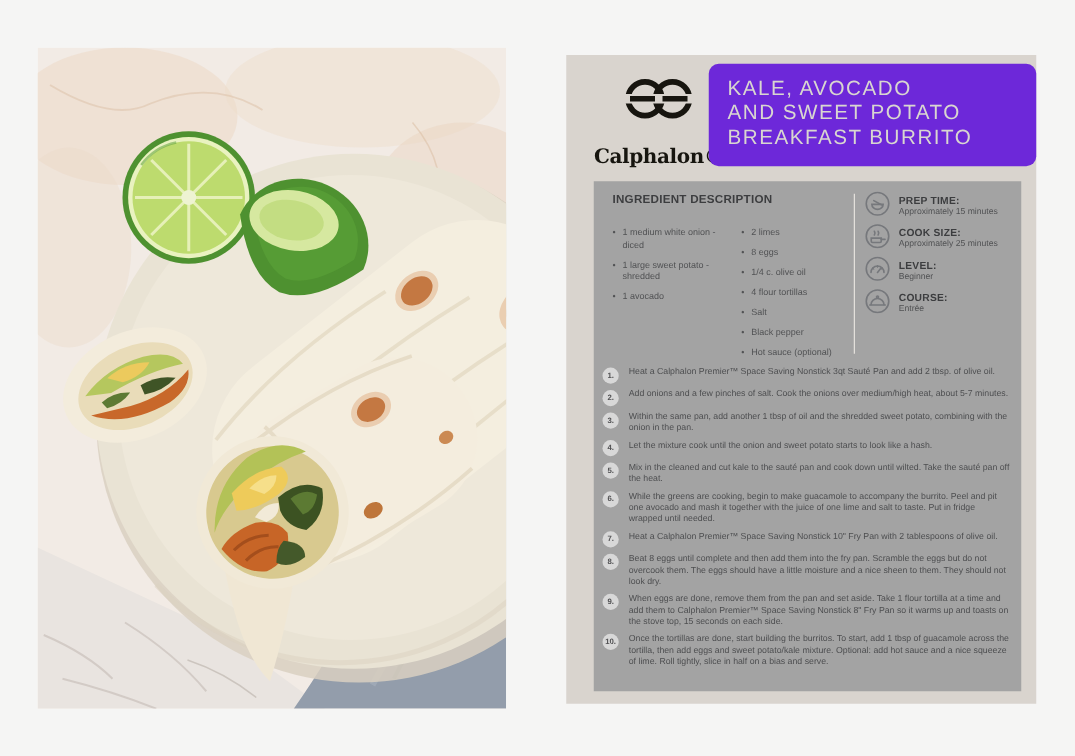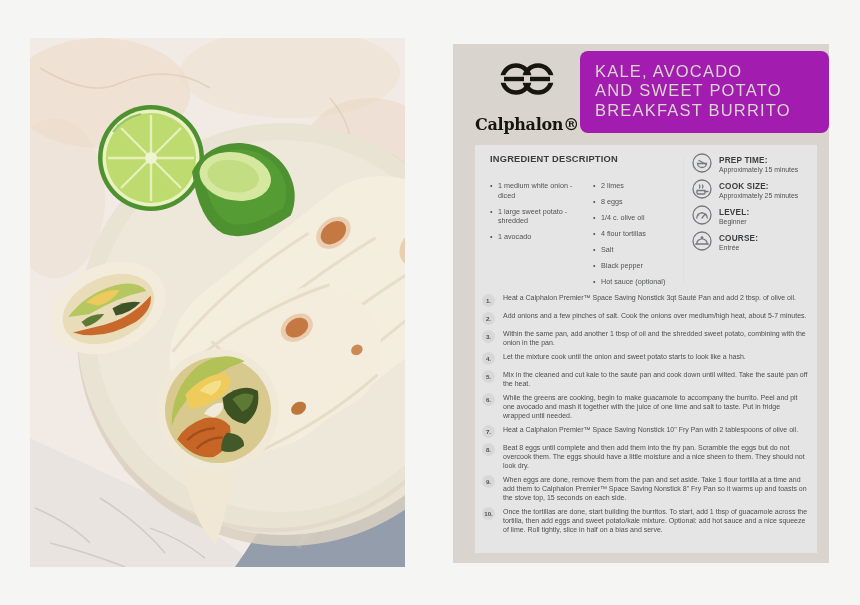--- a/index.html
+++ b/index.html
@@ -15,25 +15,25 @@
   .photo svg{display:block;}
 
   
   .panel{position:absolute;left:453px;top:44px;width:376px;height:519px;background:#d9d4ce;}
 
   .brand{position:absolute;left:22px;top:14px;width:104px;text-align:center;}
   .brand-mark{display:block;margin:0 auto;}
   .brand-name{margin-top:13px;font-family:"DejaVu Serif",serif;font-weight:bold;
     font-size:16px;letter-spacing:-0.3px;color:#17150f;}
 
-  .title-box{position:absolute;left:127px;top:7px;right:0;height:82px;background:#a21caf;
+  .title-box{position:absolute;left:114px;top:7px;right:0;height:82px;background:#6d28d9;
     border-radius:8px;box-sizing:border-box;padding:11px 8px 0 15px;}
   .title-line{font-size:16.5px;line-height:1.17;color:#d9d6d0;letter-spacing:1.2px;font-weight:300;}
 
-  .card{position:absolute;left:22px;top:101px;width:342px;height:408px;background:#e5e5e5;}
+  .card{position:absolute;left:22px;top:101px;width:342px;height:408px;background:#a3a3a3;}
 
   .ing-head{position:absolute;left:15px;top:9px;font-size:9.3px;font-weight:bold;
     letter-spacing:0.2px;color:#3c3d3f;}
 
   .ing-col{position:absolute;margin:0;padding:0;list-style:none;top:36px;}
   .ing-col.c1{left:15px;width:101px;}
   .ing-col.c2{left:118px;width:86px;}
   .ing-item{position:relative;padding-left:8px;font-size:7.2px;line-height:1.32;
     color:#515254;margin-bottom:6.5px;}
   .ing-item::before{content:"•";position:absolute;left:0;top:0;color:#515254;}

